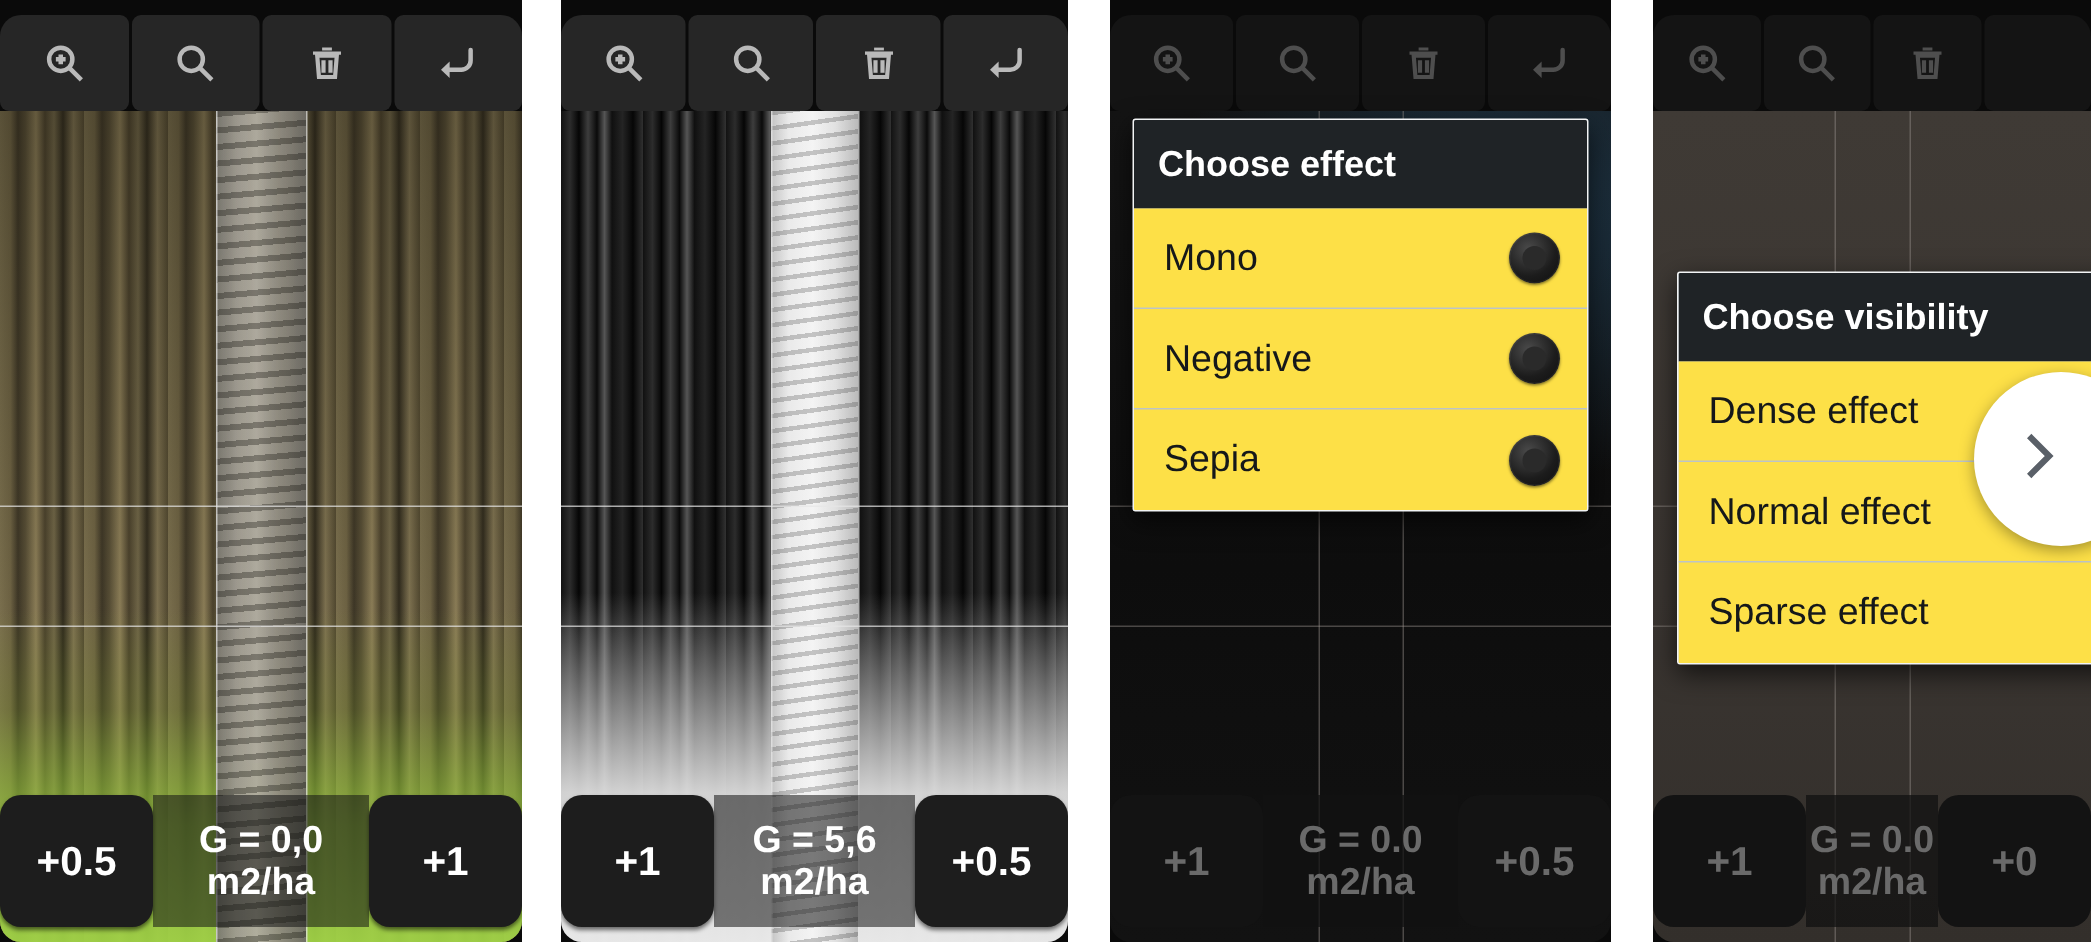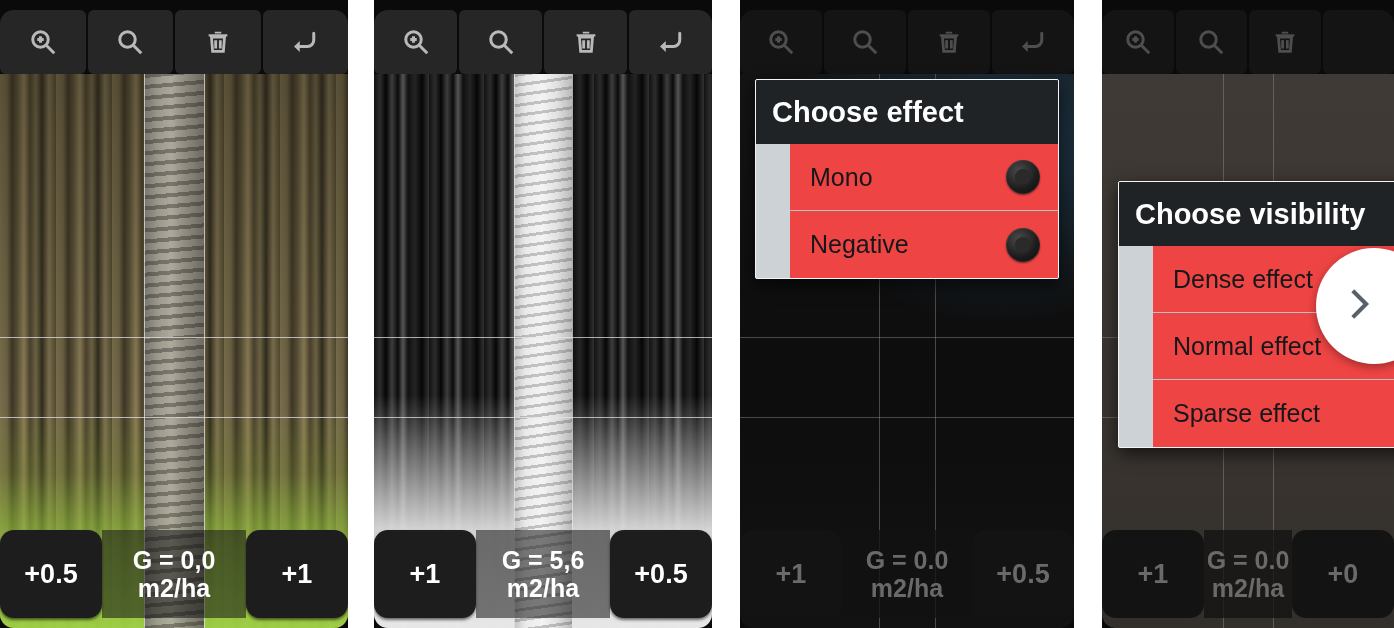--- a/index.html
+++ b/index.html
@@ -179,25 +179,25 @@
     z-index: 9;
     background: #ccd2d6;
     border: 1px solid #f2f4f5;
     border-radius: 2px;
     box-shadow: 0 6px 18px rgba(0,0,0,.65);
     overflow: hidden;
   }
   .dialog-header {
     background: #1f2326;
     color: #ffffff;
-    font-size: 29px;
+    font-size: 24px;
     font-weight: bold;
     padding: 16px 16px 15px 16px;
   }
-  .dlg-list { background: #ef4444; margin-left: 34px; }
+  .dlg-list { background: #fde047; }
   .dlg-item {
     display: flex;
     align-items: center;
     justify-content: space-between;
     padding: 0 18px 0 20px;
     height: 67px;
     border-bottom: 1px solid #bcc3c8;
     color: #15181a;
     font-size: 25px;
   }
@@ -445,20 +445,26 @@
             <span class="radio">
                 <span class="dot"></span>
               </span>
           </div>
           <div class="dlg-item">
             <span>Negative</span>
             <span class="radio">
                 <span class="dot"></span>
               </span>
           </div>
+          <div class="dlg-item">
+            <span>Sepia</span>
+            <span class="radio">
+                <span class="dot"></span>
+              </span>
+          </div>
         </div>
       </div>
     </div>
   </div>
 
   <div style="width:28px;height:628px;background:#fff;flex:none;"></div>
 
   <div class="panel dim" style="width:292px;">
     <div class="panel-inner" style="border-top-right-radius:0;border-bottom-right-radius:0;">
       <div class="viewport">

